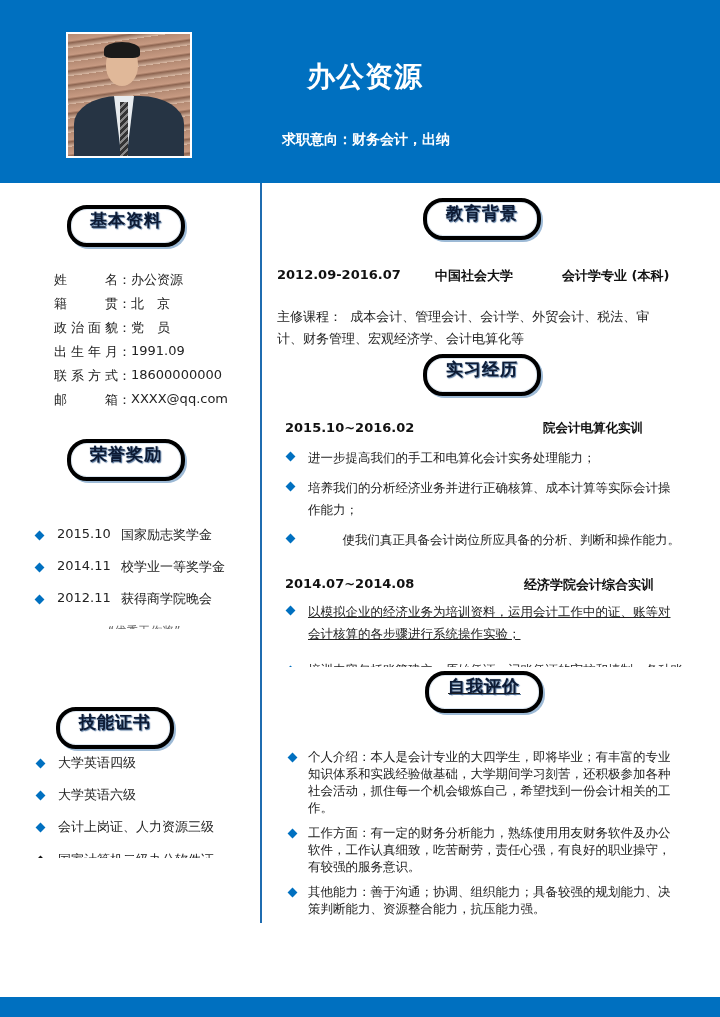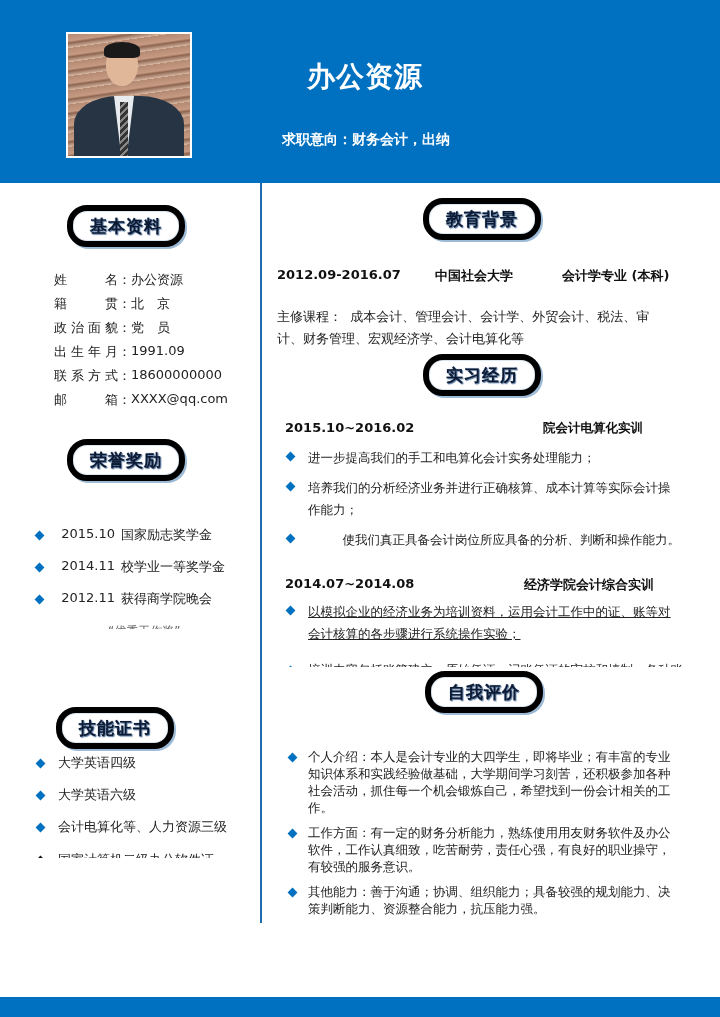--- a/index.html
+++ b/index.html
@@ -47,40 +47,40 @@
     position: absolute; left: 282px; top: 131px; color: #fff; font-size: 14px; font-weight: bold;
   }
   .divider {
     position: absolute; left: 260px; top: 183px; width: 2px; height: 740px; background: #1f6cb0;
   }
   .footer {
     position: absolute; left: 0; top: 997px; width: 720px; height: 20px; background: #0070c0;
   }
   .sec {
     position: absolute; width: 118px; height: 42px; box-sizing: border-box;
-    border: 6px solid #000000; border-radius: 20px; background: #fff;
+    border: 4px solid #000000; border-radius: 20px; background: #fff;
     box-shadow: 2px 2px 0 #9dbad6, inset 0 0 0 1px #dbe6f1;
-    display: flex; align-items: center; justify-content: center;
+    display: flex; align-items: flex-start; justify-content: center;
   }
   .sec span {
     font-size: 17px; font-weight: bold; color: #0d1a33;
     text-shadow: 1px 1px 1px #5a7aa0, 0 0 1px #5a7aa0;
     letter-spacing: 1px;
   }
   .info { position: absolute; left: 54px; top: 271px; font-size: 13px; color: #222; }
   .info .row { height: 24px; display: flex; }
   .info .k { display: inline-block; width: 64px; text-align-last: justify; }
   .list { position: absolute; font-size: 13px; color: #222; }
   .list .li { display: flex; align-items: flex-start; }
   .dia {
     display: inline-block; width: 7px; height: 7px; background: #0070c0;
     transform: rotate(45deg); margin-top: 6px; flex: none;
   }
   .awards { left: 36px; top: 526px; }
-  .awards .li { height: 32px; text-align: right; }
+  .awards .li { height: 32px; }
   .awards .date { margin-left: 14px; width: 58px; }
   .awards .txt { margin-left: 6px; }
   .clip-line { position: absolute; overflow: hidden; }
   .skills { left: 37px; top: 754px; }
   .skills .li { height: 32px; }
   .skills .txt { margin-left: 14px; }
   .edu-row { position: absolute; top: 267px; font-size: 13px; font-weight: bold; color: #111; }
   .course { position: absolute; left: 277px; top: 306px; width: 390px; font-size: 13px; line-height: 22px; color: #222; }
   .intern-h { position: absolute; font-size: 13px; font-weight: bold; color: #111; }
   .ilist { position: absolute; left: 287px; width: 400px; font-size: 12.5px; color: #222; line-height: 22px; }
@@ -174,21 +174,21 @@
   <div class="li">
     <span class="dia"></span>
     <span class="txt">大学英语四级</span>
   </div>
   <div class="li">
     <span class="dia"></span>
     <span class="txt">大学英语六级</span>
   </div>
   <div class="li">
     <span class="dia"></span>
-    <span class="txt">会计电算化等、人力资源三级</span>
+    <span class="txt">会计上岗证、人力资源三级</span>
   </div>
 </div>
 <div class="clip-line" style="left:37px;top:851px;width:200px;height:7px;">
   <div style="display:flex;font-size:13px;line-height:18px;color:#222;">
     <span class="dia" style="background:#111;"></span>
     <span style="margin-left:14px;">国家计算机二级办公软件证</span>
   </div>
 </div>
 
 <div class="sec" style="left:423px;top:198px;">
@@ -230,21 +230,21 @@
     <span class="txt">以模拟企业的经济业务为培训资料，运用会计工作中的证、账等对会计核算的各步骤进行系统操作实验；</span>
   </div>
 </div>
 <div class="clip-line" style="left:287px;top:661px;width:400px;height:6px;">
   <div style="display:flex;font-size:12.5px;line-height:18px;color:#222;">
     <span class="dia"></span>
     <span style="margin-left:14px;">培训内容包括账簿建立、原始凭证、记账凭证的审核和填制、各种账</span>
   </div>
 </div>
 
-<div class="sec" style="left:425px;top:671px;">
+<div class="sec" style="left:425px;top:671px;text-decoration:underline;">
   <span>自我评价</span>
 </div>
 <div class="self">
   <div class="li" style="display:flex;">
     <span class="dia"></span>
     <span class="txt">个人介绍：本人是会计专业的大四学生，即将毕业；有丰富的专业知识体系和实践经验做基础，大学期间学习刻苦，还积极参加各种社会活动，抓住每一个机会锻炼自己，希望找到一份会计相关的工作。</span>
   </div>
   <div class="li" style="display:flex;">
     <span class="dia"></span>
     <span class="txt">工作方面：有一定的财务分析能力，熟练使用用友财务软件及办公软件，工作认真细致，吃苦耐劳，责任心强，有良好的职业操守，有较强的服务意识。</span>

